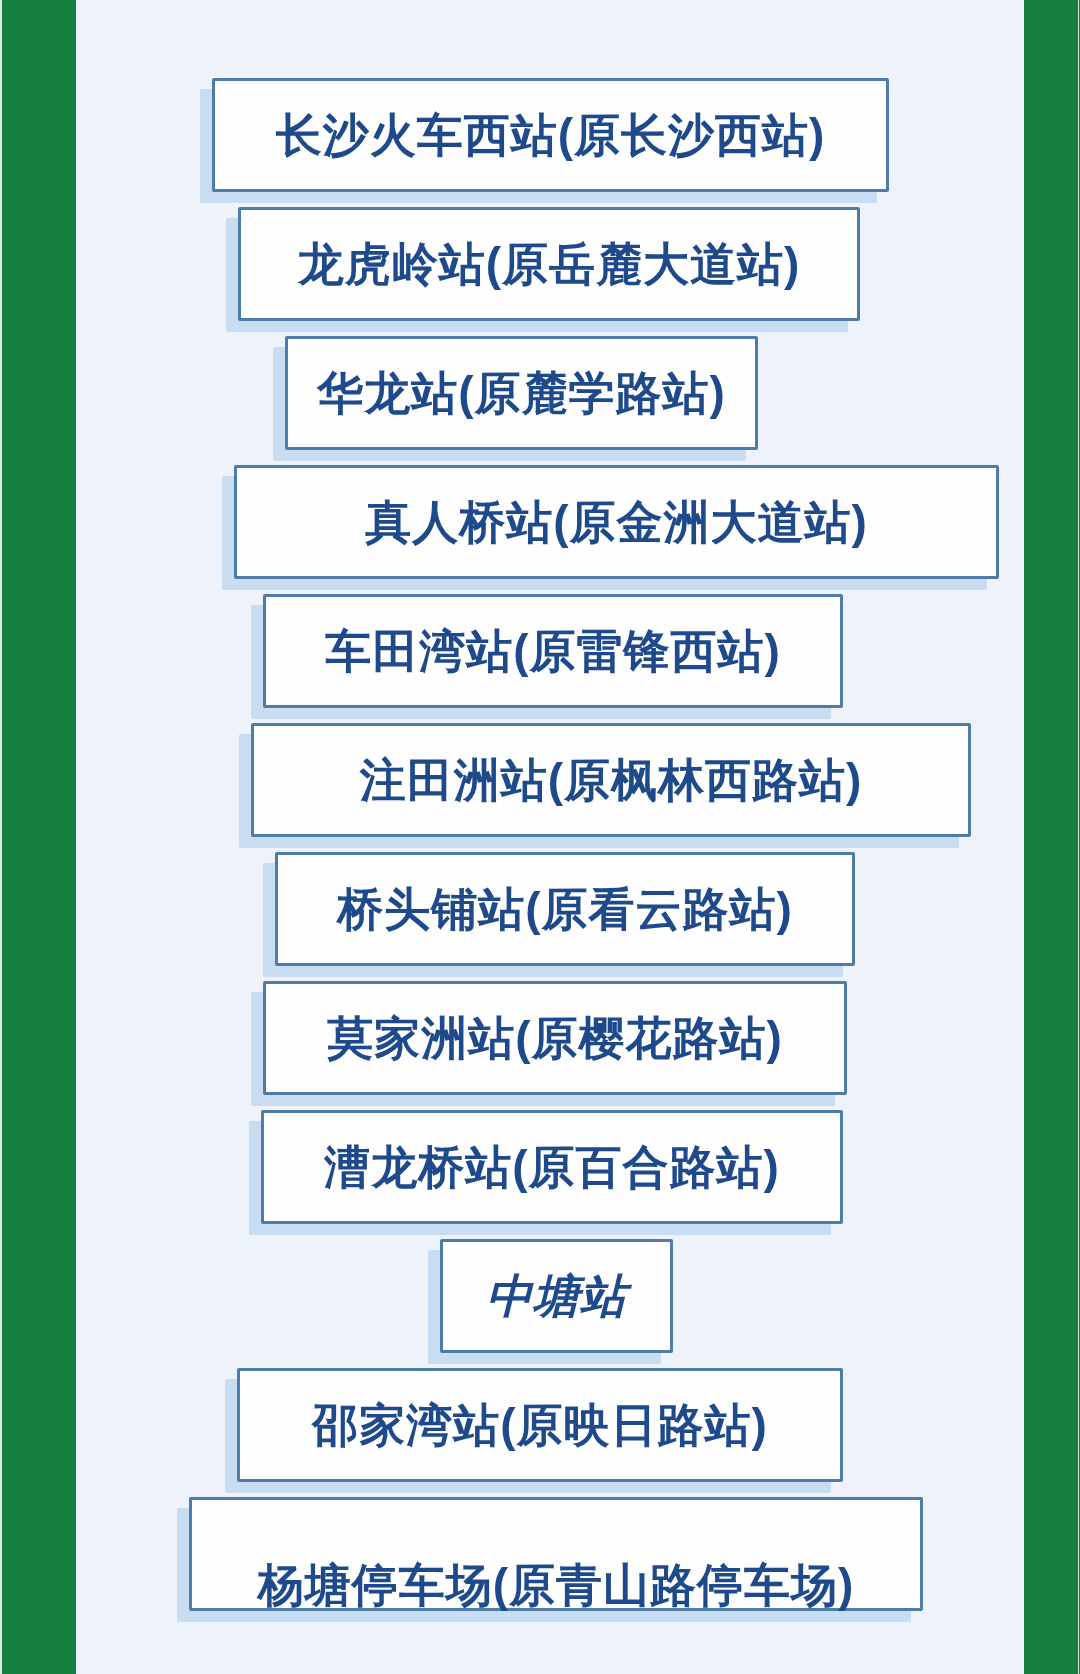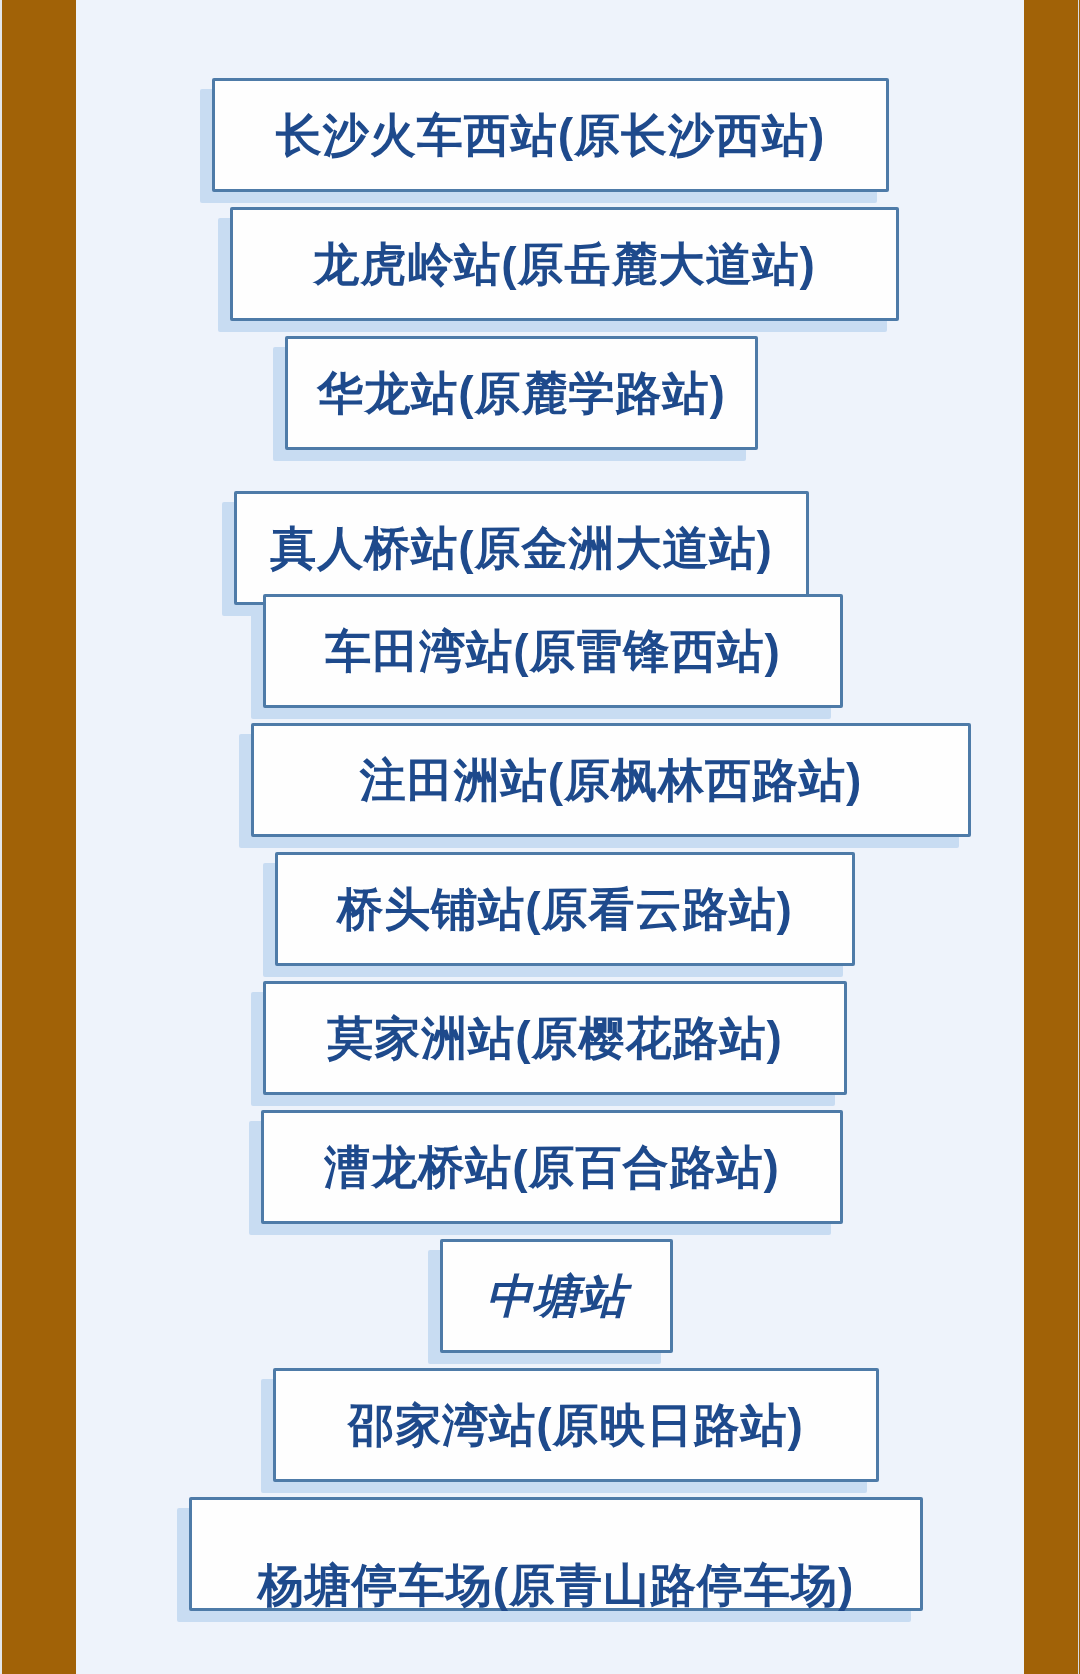--- a/index.html
+++ b/index.html
@@ -1,20 +1,20 @@
 <!DOCTYPE html>
 <html><head>
 <meta charset="utf-8">
 <style>
   html, body { margin: 0; padding: 0; background: #ffffff; }
   .screen {
     position: relative;
     width: 1080px;
     height: 1674px;
-    background: #a16207;
+    background: #15803d;
     overflow: hidden;
     font-family: "Liberation Sans", "DejaVu Sans", sans-serif;
   }
   
   .panel {
     position: absolute;
     left: 76px;
     top: 0;
     width: 948px;
     height: 1674px;
@@ -44,30 +44,30 @@
   .card .label {
     color: #1e4a8c;
     font-weight: bold;
     font-size: 46px;
     line-height: 1;
     white-space: nowrap;
     letter-spacing: 1px;
   }
   
   .b1  { left: 212px; top:   78px; width: 677px; }
-  .b2  { left: 230px; top:  207px; width: 669px; }
+  .b2  { left: 238px; top:  207px; width: 622px; }
   .b3  { left: 285px; top:  336px; width: 473px; }
-  .b4  { left: 234px; top:  491px; width: 575px; }
+  .b4  { left: 234px; top:  465px; width: 765px; }
   .b5  { left: 263px; top:  594px; width: 580px; text-align: center; }
   .b6  { left: 251px; top:  723px; width: 720px; }
   .b7  { left: 263px; top:  852px; width: 580px; margin-left: 12px; }
   .b8  { left: 263px; top:  981px; width: 584px; }
   .b9  { left: 261px; top: 1110px; width: 582px; }
   .b10 { left: 440px; top: 1239px; width: 233px; font-style: italic; }
-  .b11 { left: 237px; top: 1368px; width: 606px; margin-left: 36px; }
+  .b11 { left: 237px; top: 1368px; width: 606px; }
   .b12 { left: 189px; top: 1497px; width: 734px; align-items: flex-end; }
 </style>
 </head>
 <body>
 
 <div class="screen">
   <div class="edge-line-left"></div>
   <div class="panel"></div>
   <div id="stations">
       <div class="card b1">

